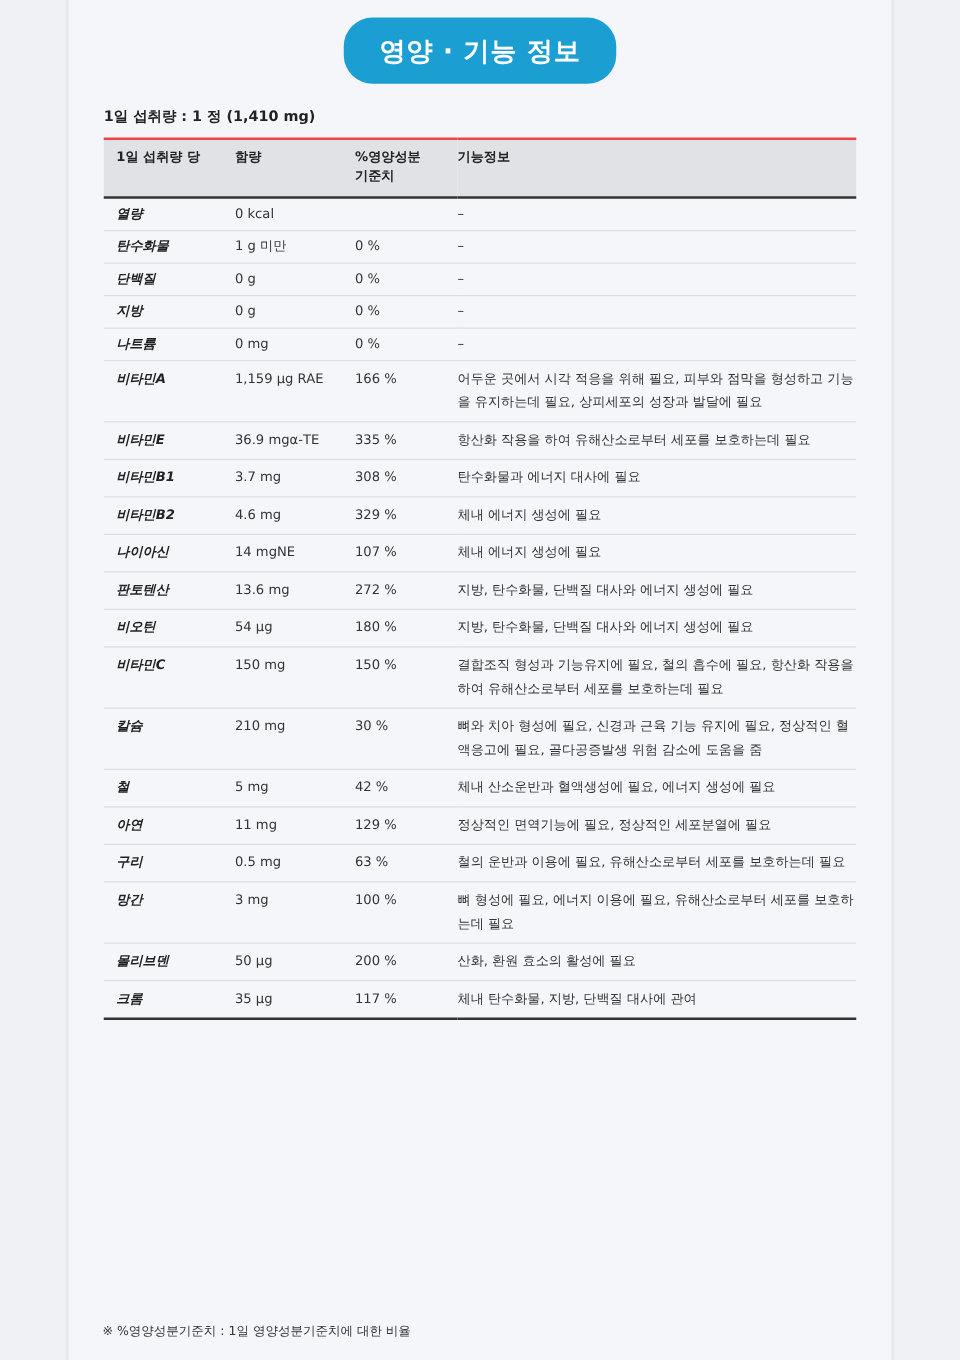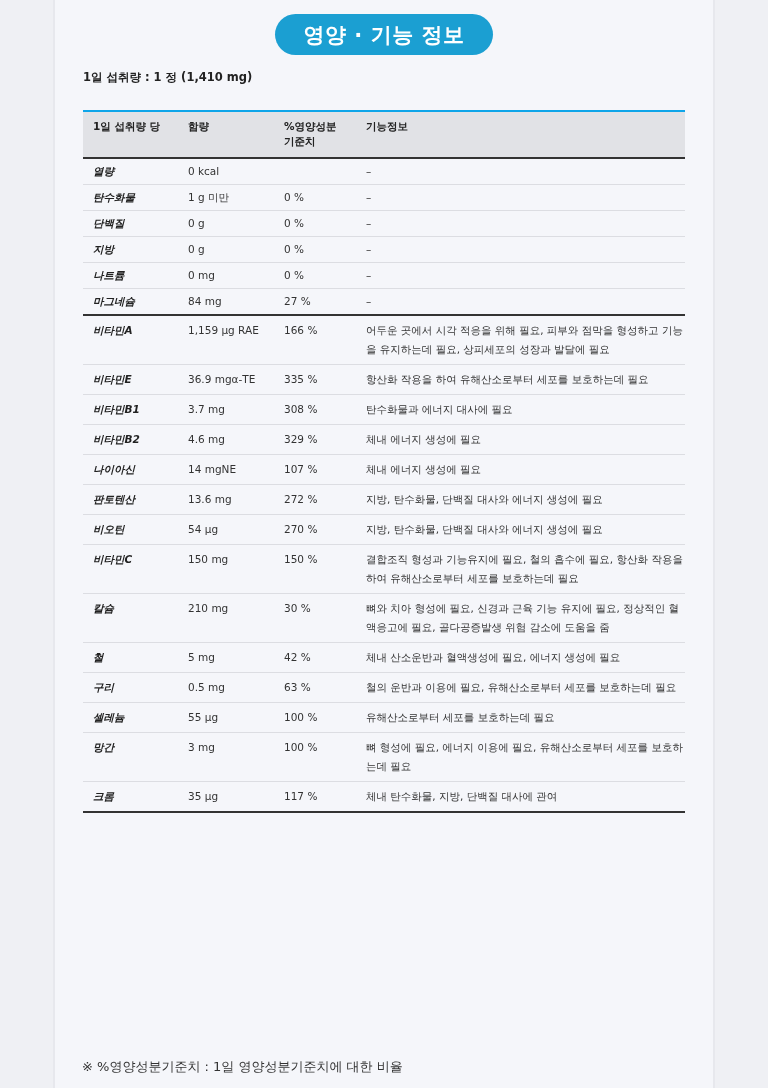--- a/index.html
+++ b/index.html
@@ -11,59 +11,59 @@
       position:relative;
     }
     .panel {
       position:absolute; left:53px; top:0; width:662px; height:1088px;
       background:#f5f6fa;
       border-left:2px solid #e7e8ed;
       border-right:2px solid #e7e8ed;
       box-sizing:border-box;
     }
     .title-pill {
-      position:absolute; left:275px; top:14px; width:218px; height:41px;
+      position:absolute; left:275px; top:14px; width:218px; height:53px;
       border-radius:23px; background:#1b9fd2;
       color:#fff; font-weight:bold; font-size:21px;
       display:flex; align-items:center; justify-content:center;
       letter-spacing:0.5px;
     }
     .serving {
-      position:absolute; left:83px; top:70px;
+      position:absolute; left:83px; top:86px;
       font-size:11.5px; font-weight:bold; color:#222;
     }
     table.nut {
       position:absolute; left:83px; top:110px; width:602px;
       border-collapse:collapse; table-layout:fixed;
       font-size:10.5px; color:#333;
     }
     table.nut col.c1 { width:105px; }
     table.nut col.c2 { width:96px; }
     table.nut col.c3 { width:82px; }
     table.nut col.c4 { width:319px; }
     table.nut thead tr { background:#e1e2e6; }
     table.nut thead th {
       text-align:left; vertical-align:top; font-weight:bold;
       font-size:10.5px; color:#222;
       padding:7px 0 0 0; height:38px; line-height:15px;
-      border-top:2px solid #0ea5e9; border-bottom:2px solid #333;
+      border-top:2px solid #ef4444; border-bottom:2px solid #333;
     }
     table.nut thead th:first-child { padding-left:10px; }
     table.nut tbody td {
       vertical-align:top; padding:5px 0 5px 0; line-height:19px;
       border-bottom:1px solid #dcdde2;
     }
     table.nut tbody td:first-child { padding-left:10px; font-weight:bold; color:#222;font-style:italic; }
     table.nut tbody tr.sum td { padding:3px 0 3px 0; }
     table.nut tbody tr.sum td:first-child { padding-left:10px; }
     table.nut tbody tr.group-end td { border-bottom:2px solid #333; }
     table.nut tbody tr:last-child td { border-bottom:2px solid #333; }
     .footnote {
       position:absolute; left:82px; top:1058px;
-      font-size:13px; color:#333;
+      font-size:10px; color:#333;
     }
   </style>
 </head>
 <body>
 
 <div class="panel"></div>
 
 <div class="title-pill">
   <span>영양 · 기능 정보</span>
 </div>
@@ -109,26 +109,20 @@
         <td>0 g</td>
         <td>0 %</td>
         <td>–</td>
       </tr>
       <tr class="sum">
         <td>나트륨</td>
         <td>0 mg</td>
         <td>0 %</td>
         <td>–</td>
       </tr>
-      <tr class="sum group-end">
-        <td>마그네슘</td>
-        <td>84 mg</td>
-        <td>27 %</td>
-        <td>–</td>
-      </tr>
       <tr>
         <td>비타민A</td>
         <td>1,159 μg RAE</td>
         <td>166 %</td>
         <td>어두운 곳에서 시각 적응을 위해 필요, 피부와 점막을 형성하고 기능을 유지하는데 필요, 상피세포의 성장과 발달에 필요</td>
       </tr>
       <tr>
         <td>비타민E</td>
         <td>36.9 mgα-TE</td>
         <td>335 %</td>
@@ -154,21 +148,21 @@
       </tr>
       <tr>
         <td>판토텐산</td>
         <td>13.6 mg</td>
         <td>272 %</td>
         <td>지방, 탄수화물, 단백질 대사와 에너지 생성에 필요</td>
       </tr>
       <tr>
         <td>비오틴</td>
         <td>54 μg</td>
-        <td>270 %</td>
+        <td>180 %</td>
         <td>지방, 탄수화물, 단백질 대사와 에너지 생성에 필요</td>
       </tr>
       <tr>
         <td>비타민C</td>
         <td>150 mg</td>
         <td>150 %</td>
         <td>결합조직 형성과 기능유지에 필요, 철의 흡수에 필요, 항산화 작용을 하여 유해산소로부터 세포를 보호하는데 필요</td>
       </tr>
       <tr>
         <td>칼슘</td>
@@ -176,38 +170,44 @@
         <td>30 %</td>
         <td>뼈와 치아 형성에 필요, 신경과 근육 기능 유지에 필요, 정상적인 혈액응고에 필요, 골다공증발생 위험 감소에 도움을 줌</td>
       </tr>
       <tr>
         <td>철</td>
         <td>5 mg</td>
         <td>42 %</td>
         <td>체내 산소운반과 혈액생성에 필요, 에너지 생성에 필요</td>
       </tr>
       <tr>
+        <td>아연</td>
+        <td>11 mg</td>
+        <td>129 %</td>
+        <td>정상적인 면역기능에 필요, 정상적인 세포분열에 필요</td>
+      </tr>
+      <tr>
         <td>구리</td>
         <td>0.5 mg</td>
         <td>63 %</td>
         <td>철의 운반과 이용에 필요, 유해산소로부터 세포를 보호하는데 필요</td>
       </tr>
       <tr>
-        <td>셀레늄</td>
-        <td>55 μg</td>
-        <td>100 %</td>
-        <td>유해산소로부터 세포를 보호하는데 필요</td>
-      </tr>
-      <tr>
         <td>망간</td>
         <td>3 mg</td>
         <td>100 %</td>
         <td>뼈 형성에 필요, 에너지 이용에 필요, 유해산소로부터 세포를 보호하는데 필요</td>
       </tr>
       <tr>
+        <td>몰리브덴</td>
+        <td>50 μg</td>
+        <td>200 %</td>
+        <td>산화, 환원 효소의 활성에 필요</td>
+      </tr>
+      <tr>
         <td>크롬</td>
         <td>35 μg</td>
         <td>117 %</td>
         <td>체내 탄수화물, 지방, 단백질 대사에 관여</td>
       </tr>
     </tbody>
 </table>
 
 <div class="footnote">※ %영양성분기준치 : 1일 영양성분기준치에 대한 비율</div>
 

